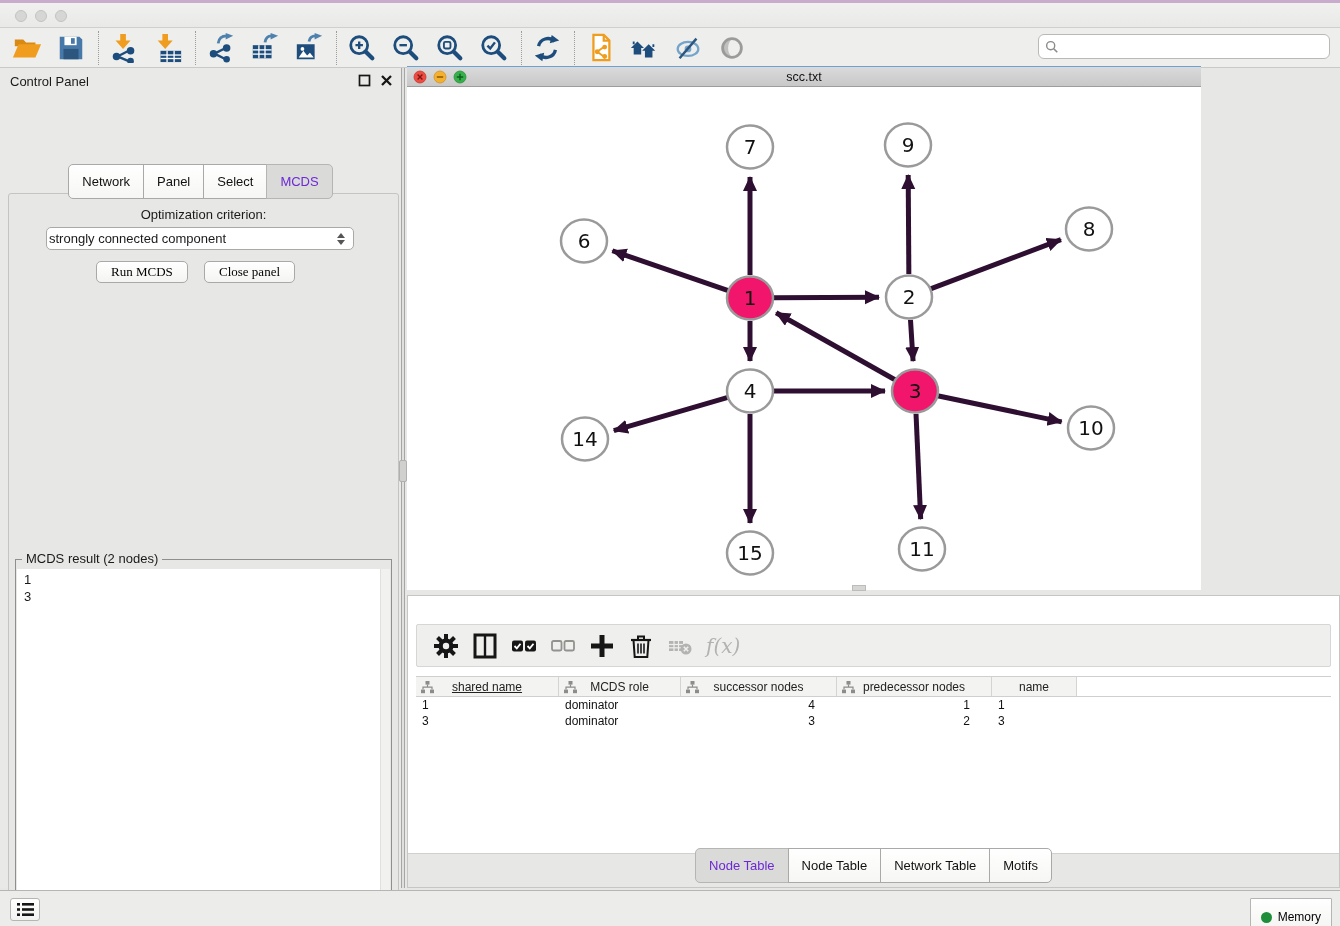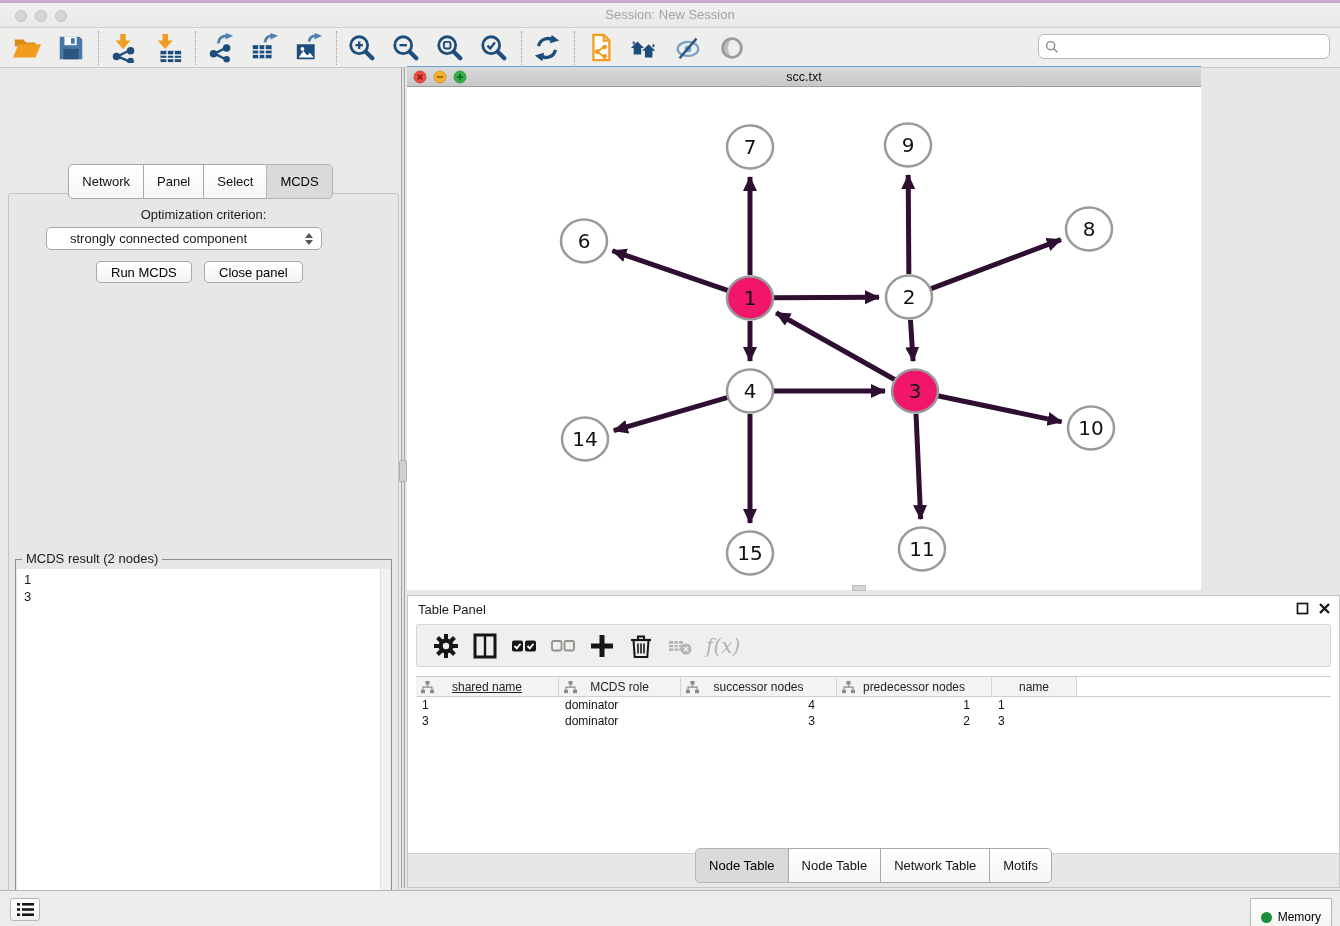--- a/index.html
+++ b/index.html
@@ -27,29 +27,29 @@
   #control-panel { left:0; top:68px; width:401px; height:820px; background:#e9e9e7; }
   .panel-head { position:relative; height:26px; }
   .panel-head .pt { position:absolute; left:10px; top:6px; font-size:13px; color:#1a1a1a; }
   .winbtns { position:absolute; right:8px; top:6px; display:flex; gap:9px; }
   .winbtns .wb { width:13px; height:13px; cursor:pointer; }
   #cp-tabs-row { position:absolute; left:0; top:96px; width:401px; display:flex; justify-content:center; z-index:2; }
   .seg-group { display:inline-flex; }
   .seg-tab { border:1px solid #a9a9a7; background:linear-gradient(#ffffff,#f6f6f4); font-size:13px; color:#111; padding:9px 13px; margin-left:-1px; cursor:pointer; font-family:inherit; }
   .seg-tab:first-child { border-radius:5px 0 0 5px; margin-left:0; }
   .seg-tab:last-child { border-radius:0 5px 5px 0; }
-  .seg-tab.active { background:#dadad8; color:#000000; border-color:#b5b5b3; }
+  .seg-tab.active { background:#dadad8; color:#6d28d9; border-color:#b5b5b3; }
   #cp-content { position:absolute; left:8px; top:125px; width:391px; height:757px; background:#e7e7e5; border:1px solid #c4c4c2; border-radius:3px; }
   #opt-label { position:absolute; left:0; right:0; top:13px; text-align:center; font-size:13px; }
-  #criterion { position:absolute; left:37px; top:33px; width:276px; height:23px; background:#fff; border:1px solid #a9a9a7; border-radius:5px; font-size:13px; display:flex; align-items:center; padding-left:23px; cursor:pointer; }
+  #criterion { position:absolute; left:37px; top:33px; width:308px; height:23px; background:#fff; border:1px solid #a9a9a7; border-radius:5px; font-size:13px; display:flex; align-items:center; padding-left:2px; cursor:pointer; }
   #criterion .stepper { position:absolute; right:6px; top:3px; width:12px; height:16px; }
   #criterion .stepper i { display:block; width:0; height:0; border-left:4px solid transparent; border-right:4px solid transparent; margin:2px auto; }
   #criterion .stepper .up { border-bottom:5px solid #555; }
   #criterion .stepper .dn { border-top:5px solid #555; }
-  .cp-btn { position:absolute; top:67px; height:22px; background:linear-gradient(#ffffff,#f4f4f2); border:1px solid #a9a9a7; border-radius:5px; font-size:13px; font-family:Liberation Sans, sans-serif; cursor:pointer; padding:0 14px; }
+  .cp-btn { position:absolute; top:67px; height:22px; background:linear-gradient(#ffffff,#f4f4f2); border:1px solid #a9a9a7; border-radius:5px; font-size:13px; font-family:Liberation Serif, serif; cursor:pointer; padding:0 14px; }
   #run-btn { left:87px; }
   #close-btn { left:195px; }
   #result-box { position:absolute; left:6px; top:365px; width:377px; height:384px; border:1px solid #8f8f8d; }
   #result-legend { position:absolute; left:6px; top:-9px; background:#e7e7e5; padding:0 4px; font-size:13px; }
   #result-area { position:absolute; left:1px; right:1px; top:9px; bottom:1px; background:#fff; font-size:13px; line-height:17px; padding:2px 0 0 7px; white-space:pre; overflow:hidden; }
   #result-scroll { position:absolute; right:1px; top:9px; bottom:1px; width:10px; background:#f1f1ef; border-left:1px solid #e0e0de; }
 
   
   #v-divider { left:401px; top:68px; width:4px; height:820px; background:#e0e0de; border-left:1px solid #a6a6a4; border-right:1px solid #a6a6a4; }
   #v-handle { left:399px; top:460px; width:8px; height:22px; background:#d0d0ce; border:1px solid #b0b0ae; border-radius:2px; }
@@ -88,21 +88,20 @@
 </head>
 <body>
 
 <div id="titlebar" class="abs">
   <div class="lav"></div>
   <div class="lights">
       <i></i>
       <i></i>
       <i></i>
     </div>
-  <div class="t">Session: New Session</div>
 </div>
 
 <div id="main-toolbar" class="abs">
   <button class="tb">
       <svg viewBox="0 0 32 32">
         <path d="M3 7h9l3 3h10v4H3z" fill="#d88a14"></path>
         <path d="M1 26 L7 12 h24 l-6 14z" fill="#f09c1e"></path>
       </svg>
     </button>
   <button class="tb">
@@ -249,20 +248,31 @@
   <div id="searchbox">
     <svg width="14" height="14" viewBox="0 0 16 16">
         <circle cx="6.5" cy="6.5" r="4.6" fill="none" stroke="#8a8a88" stroke-width="1.6"></circle>
         <line x1="10" y1="10" x2="14" y2="14" stroke="#8a8a88" stroke-width="1.8"></line>
       </svg>
     <input type="text" value="" style="">
   </div>
 </div>
 
 <div id="control-panel" class="abs">
+  <div class="panel-head">
+    <span class="pt">Control Panel</span>
+    <span class="winbtns">
+      <svg class="wb" viewBox="0 0 13 13">
+          <rect x="1.5" y="1.5" width="10" height="10" fill="none" stroke="#161616" stroke-width="1.7"></rect>
+        </svg>
+      <svg class="wb" viewBox="0 0 13 13">
+          <path d="M2 2l9 9M11 2l-9 9" stroke="#161616" stroke-width="2.3"></path>
+        </svg>
+    </span>
+  </div>
   <div id="cp-tabs-row">
       <span class="seg-group">
         <button class="seg-tab">Network</button>
         <button class="seg-tab">Panel</button>
         <button class="seg-tab">Select</button>
         <button class="seg-tab active">MCDS</button>
       </span>
     </div>
   <div id="cp-content">
     <div id="opt-label">Optimization criterion:</div>
@@ -366,31 +376,20 @@
         <g>
           <ellipse cx="515" cy="462" rx="23" ry="21.5" fill="#ffffff" stroke="#9a9a9a" stroke-width="2.5"></ellipse>
           <text x="515" y="469" text-anchor="middle" font-size="20" font-family="&quot;DejaVu Sans&quot;, sans-serif" fill="#111">11</text>
         </g>
       </svg>
   </div>
 </div>
 <div id="h-handle" class="abs"></div>
 
 <div id="table-panel" class="abs">
-  <div class="panel-head">
-    <span class="pt">Table Panel</span>
-    <span class="winbtns">
-      <svg class="wb" viewBox="0 0 13 13">
-          <rect x="1.5" y="1.5" width="10" height="10" fill="none" stroke="#161616" stroke-width="1.7"></rect>
-        </svg>
-      <svg class="wb" viewBox="0 0 13 13">
-          <path d="M2 2l9 9M11 2l-9 9" stroke="#161616" stroke-width="2.3"></path>
-        </svg>
-    </span>
-  </div>
   <div id="tp-toolbar">
     <button class="tp-btn">
         <svg viewBox="0 0 26 26">
           <g fill="#161616">
             <rect x="11" y="1" width="4" height="24"></rect>
             <rect x="1" y="11" width="24" height="4"></rect>
             <rect x="11" y="1" width="4" height="24" transform="rotate(45 13 13)"></rect>
             <rect x="11" y="1" width="4" height="24" transform="rotate(-45 13 13)"></rect>
             <circle cx="13" cy="13" r="7.5"></circle>
           </g>

